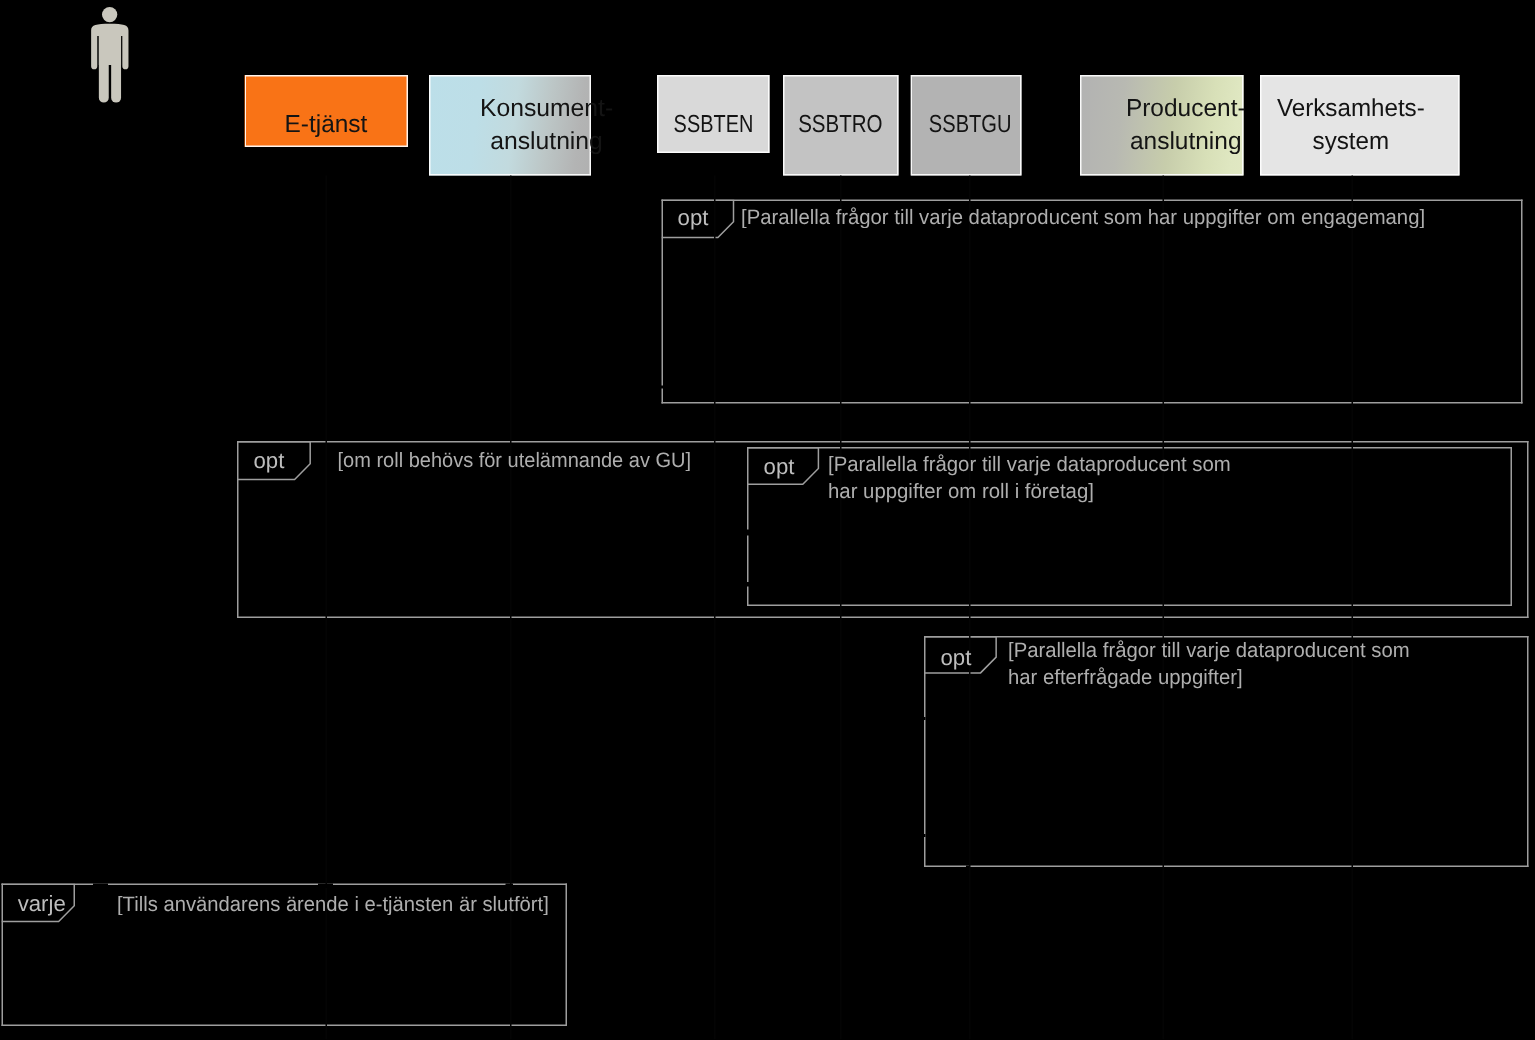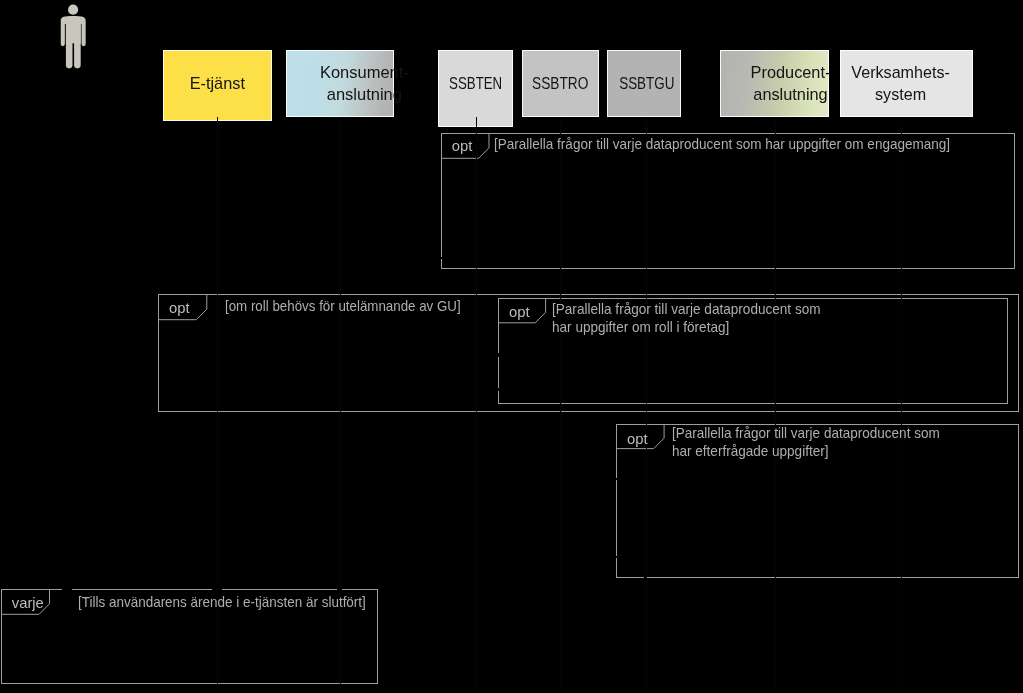--- a/index.html
+++ b/index.html
@@ -42,30 +42,30 @@
     <circle cx="13.1" cy="5.7" r="5.1" fill="#c9c7bd"></circle>
     <path d="M0.75,16.3 C0.75,12.6 4.2,11.9 13.2,11.9 C22.2,11.9 25.65,12.6 25.65,16.3
              L25.65,40.1 A2.05,2.05 0 0 1 21.55,40.1 L21.55,20.0 L4.85,20.0 L4.85,40.1
              A2.05,2.05 0 0 1 0.75,40.1 Z" fill="#c9c7bd"></path>
     <path d="M5.9,17.0 L12.5,17.0 L12.5,61.1 A3.3,3.3 0 0 1 5.9,61.1 Z" fill="#c9c7bd"></path>
     <path d="M14.1,17.0 L20.7,17.0 L20.7,61.1 A3.3,3.3 0 0 1 14.1,61.1 Z" fill="#c9c7bd"></path>
     <path d="M5.9,17.0 L20.7,17.0 L20.7,39.3 L5.9,39.3 Z" fill="#c9c7bd"></path>
   </svg>
 
   <div id="participants">
-      <div class="part" style="left: 163px; top: 50.2px; width: 108.6px; height: 71px; background: #fde047;">
+      <div class="part" style="left: 163px; top: 50.2px; width: 108.6px; height: 48px; background: #f97316;">
         <div class="partlabel" style="left: 0px; top: 22px; width: 108.6px; transform: scaleX(0.995);">E-tjänst</div>
       </div>
       <div class="lifeline" style="left: 217px; top: 116.7px; height: 576.3px;"></div>
       <div class="part" style="left: 285.8px; top: 50.2px; width: 108.6px; height: 66.5px; background: linear-gradient(97deg, rgb(188, 223, 233) 0%, rgb(189, 222, 231) 30%, rgb(194, 218, 222) 52%, rgb(188, 198, 198) 72%, rgb(179, 180, 180) 90%, rgb(176, 176, 176) 100%);">
         <div class="partlabel" style="left: 0px; top: 10.7px; width: 108.6px; transform: scaleX(1.005); padding-left: 24px;">Konsument-
 anslutning</div>
       </div>
       <div class="lifeline" style="left: 340px; top: 116.7px; height: 576.3px;"></div>
-      <div class="part" style="left: 437.9px; top: 50.2px; width: 75.3px; height: 77px; background: rgb(217, 217, 217);">
+      <div class="part" style="left: 437.9px; top: 50.2px; width: 75.3px; height: 52px; background: rgb(217, 217, 217);">
         <div class="partlabel" style="left: 0px; top: 21.7px; width: 75.3px; transform: scaleX(0.81);">SSBTEN</div>
       </div>
       <div class="lifeline" style="left: 476px; top: 116.7px; height: 576.3px;"></div>
       <div class="part" style="left: 522.2px; top: 50.2px; width: 76.5px; height: 66.5px; background: rgb(195, 195, 195);">
         <div class="partlabel" style="left: 0px; top: 21.7px; width: 76.5px; transform: scaleX(0.835);">SSBTRO</div>
       </div>
       <div class="lifeline" style="left: 560px; top: 116.7px; height: 576.3px;"></div>
       <div class="part" style="left: 606.6px; top: 50.2px; width: 74px; height: 66.5px; background: rgb(179, 179, 179);">
         <div class="partlabel" style="left: 0px; top: 21.7px; width: 79.6px; transform: scaleX(0.818);">SSBTGU</div>
       </div>

